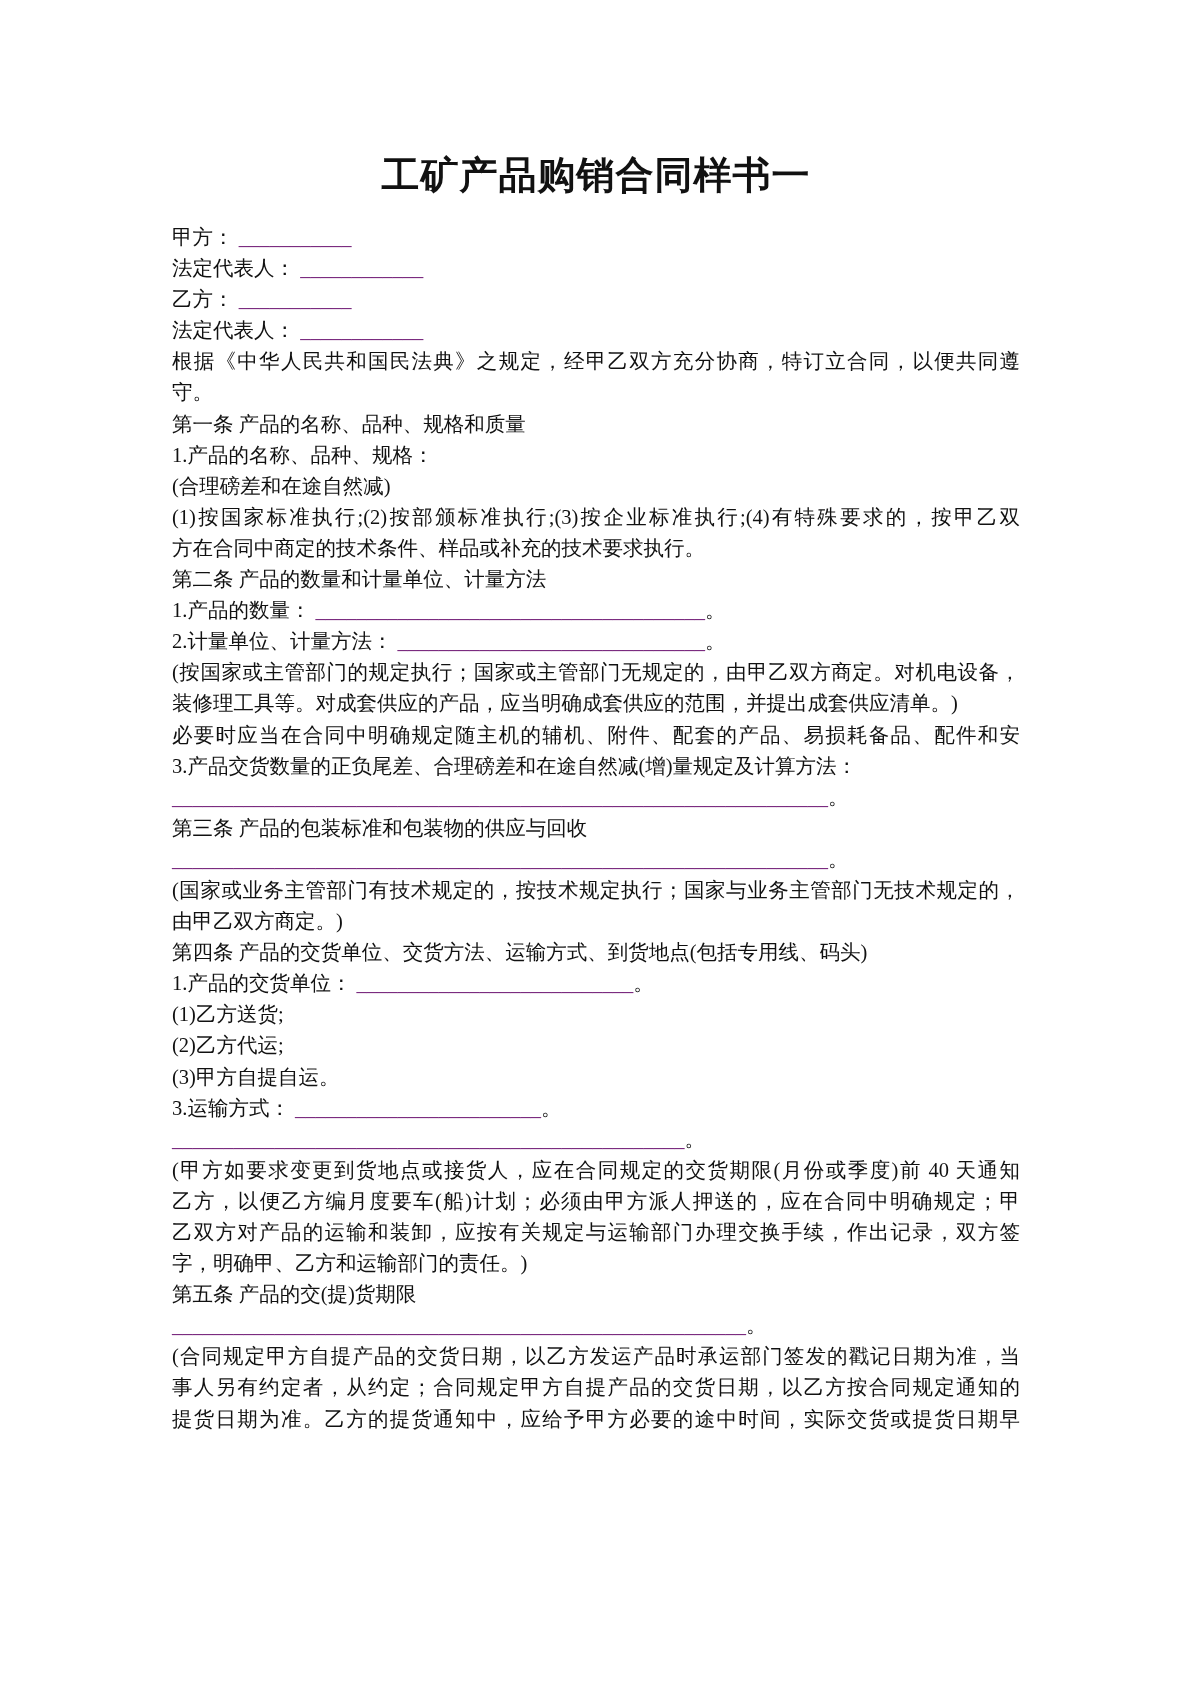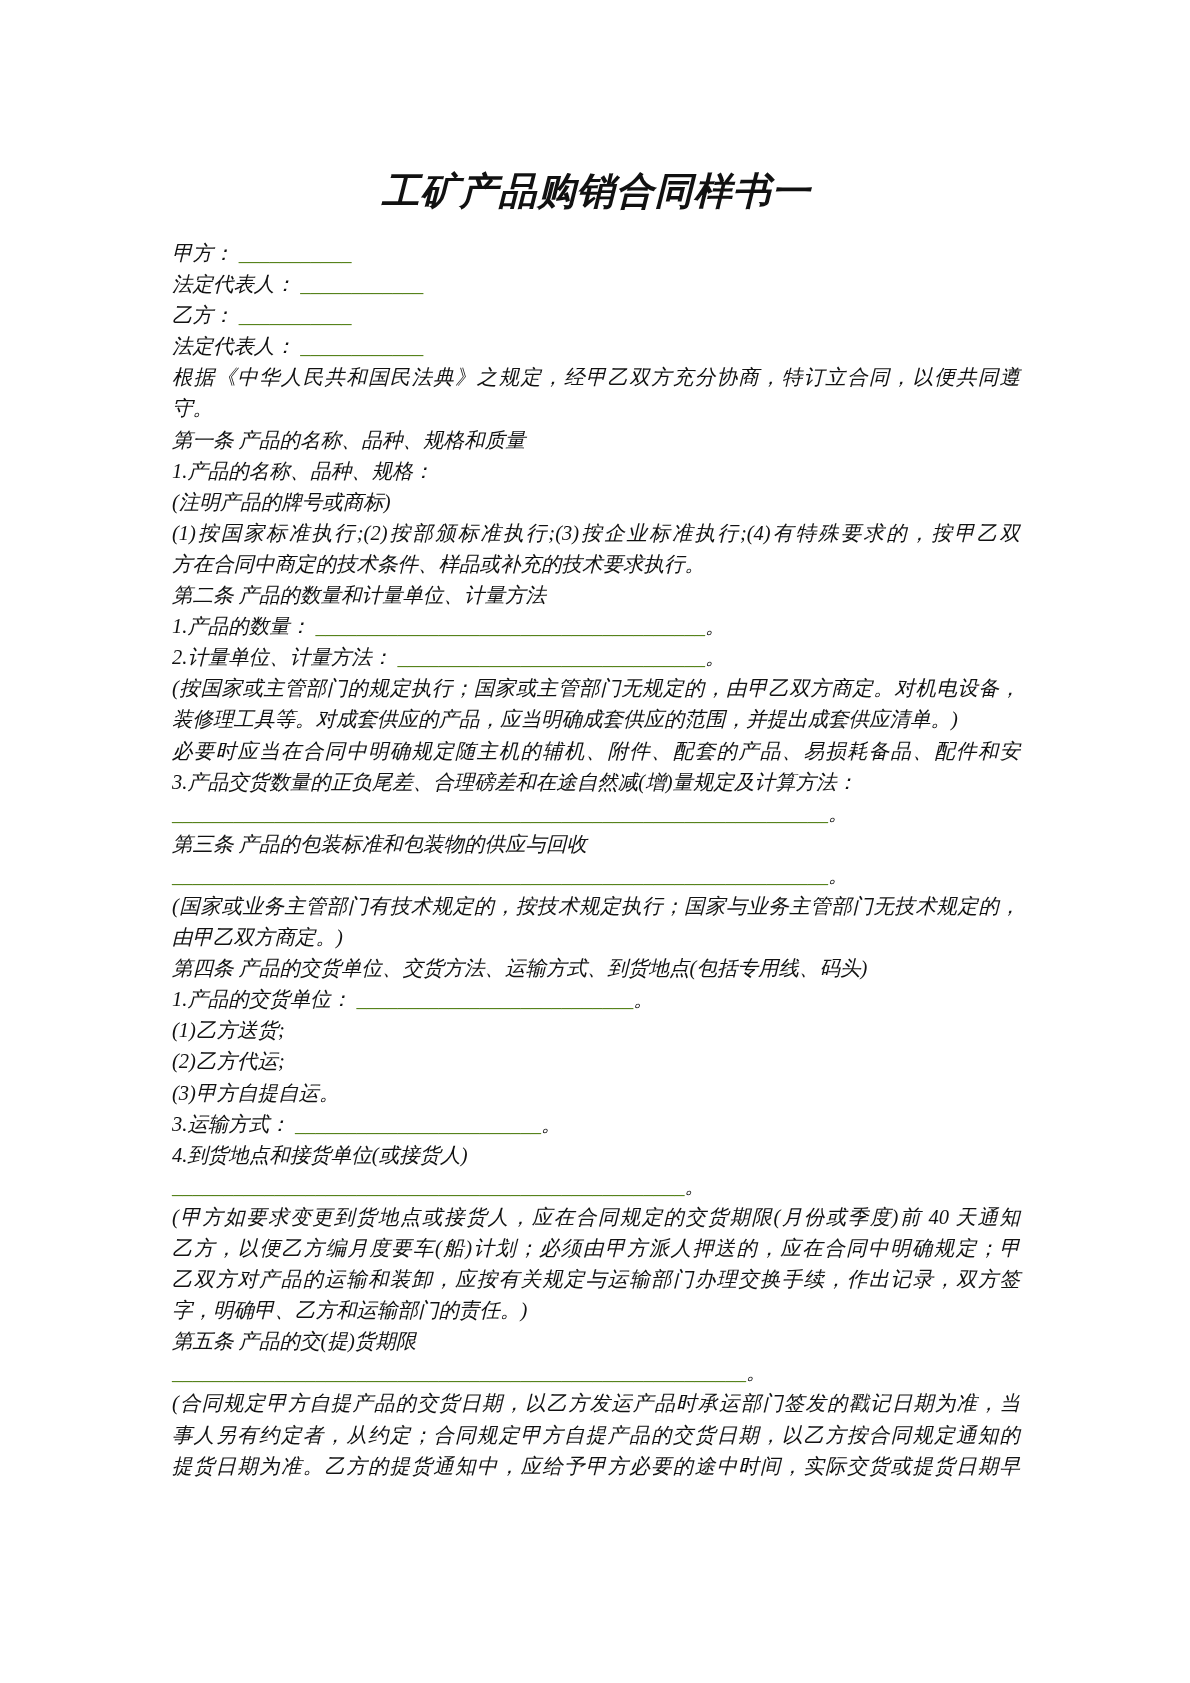--- a/index.html
+++ b/index.html
@@ -8,23 +8,22 @@
     width: 1190px;
     height: 1683px;
     background: #ffffff;
     overflow: hidden;
     font-family: "Liberation Serif", "DejaVu Serif", serif;
     color: #111111;
   }
   .content {
     position: absolute;
     left: 172px;
-    top: 166px;
+    top: 150px;
     width: 848px;
-    font-style: italic;
   }
   .title {
     font-size: 38px;
     line-height: 50px;
     font-weight: bold;
     text-align: center;
     letter-spacing: 1px;
     margin: 0 0 22px 0;
     white-space: nowrap;
   }
@@ -33,61 +32,60 @@
     line-height: 31.1px;
     text-align: left;
     word-break: break-all;
   }
   
   .line.fill {
     text-align: justify;
     text-align-last: justify;
   }
   .blank {
-    color: #4d7c0f;
+    color: #701a75;
     letter-spacing: 0;
   }
 </style>
 </head>
 <body>
 
 <div class="page">
   <div class="content">
     <h1 class="title">工矿产品购销合同样书一</h1>
 
     <div class="line">甲方： <span class="blank">___________</span></div>
     <div class="line">法定代表人： <span class="blank">____________</span></div>
     <div class="line">乙方： <span class="blank">___________</span></div>
     <div class="line">法定代表人： <span class="blank">____________</span></div>
     <div class="line fill">根据《中华人民共和国民法典》之规定，经甲乙双方充分协商，特订立合同，以便共同遵</div>
     <div class="line">守。</div>
     <div class="line">第一条 产品的名称、品种、规格和质量</div>
     <div class="line">1.产品的名称、品种、规格：</div>
-    <div class="line">(注明产品的牌号或商标)</div>
+    <div class="line">(合理磅差和在途自然减)</div>
     <div class="line fill">(1)按国家标准执行;(2)按部颁标准执行;(3)按企业标准执行;(4)有特殊要求的，按甲乙双</div>
     <div class="line">方在合同中商定的技术条件、样品或补充的技术要求执行。</div>
     <div class="line">第二条 产品的数量和计量单位、计量方法</div>
     <div class="line">1.产品的数量： <span class="blank">______________________________________</span>。</div>
     <div class="line">2.计量单位、计量方法： <span class="blank">______________________________</span>。</div>
     <div class="line fill">(按国家或主管部门的规定执行；国家或主管部门无规定的，由甲乙双方商定。对机电设备，</div>
     <div class="line">装修理工具等。对成套供应的产品，应当明确成套供应的范围，并提出成套供应清单。)</div>
     <div class="line fill">必要时应当在合同中明确规定随主机的辅机、附件、配套的产品、易损耗备品、配件和安</div>
     <div class="line">3.产品交货数量的正负尾差、合理磅差和在途自然减(增)量规定及计算方法：</div>
     <div class="line"><span class="blank">________________________________________________________________</span>。</div>
     <div class="line">第三条 产品的包装标准和包装物的供应与回收</div>
     <div class="line"><span class="blank">________________________________________________________________</span>。</div>
     <div class="line fill">(国家或业务主管部门有技术规定的，按技术规定执行；国家与业务主管部门无技术规定的，</div>
     <div class="line">由甲乙双方商定。)</div>
     <div class="line">第四条 产品的交货单位、交货方法、运输方式、到货地点(包括专用线、码头)</div>
     <div class="line">1.产品的交货单位： <span class="blank">___________________________</span>。</div>
     <div class="line">(1)乙方送货;</div>
     <div class="line">(2)乙方代运;</div>
     <div class="line">(3)甲方自提自运。</div>
     <div class="line">3.运输方式： <span class="blank">________________________</span>。</div>
-    <div class="line">4.到货地点和接货单位(或接货人)</div>
     <div class="line"><span class="blank">__________________________________________________</span>。</div>
     <div class="line fill">(甲方如要求变更到货地点或接货人，应在合同规定的交货期限(月份或季度)前 40 天通知</div>
     <div class="line fill">乙方，以便乙方编月度要车(船)计划；必须由甲方派人押送的，应在合同中明确规定；甲</div>
     <div class="line fill">乙双方对产品的运输和装卸，应按有关规定与运输部门办理交换手续，作出记录，双方签</div>
     <div class="line">字，明确甲、乙方和运输部门的责任。)</div>
     <div class="line">第五条 产品的交(提)货期限</div>
     <div class="line"><span class="blank">________________________________________________________</span>。</div>
     <div class="line fill">(合同规定甲方自提产品的交货日期，以乙方发运产品时承运部门签发的戳记日期为准，当</div>
     <div class="line fill">事人另有约定者，从约定；合同规定甲方自提产品的交货日期，以乙方按合同规定通知的</div>
     <div class="line fill">提货日期为准。乙方的提货通知中，应给予甲方必要的途中时间，实际交货或提货日期早</div>

